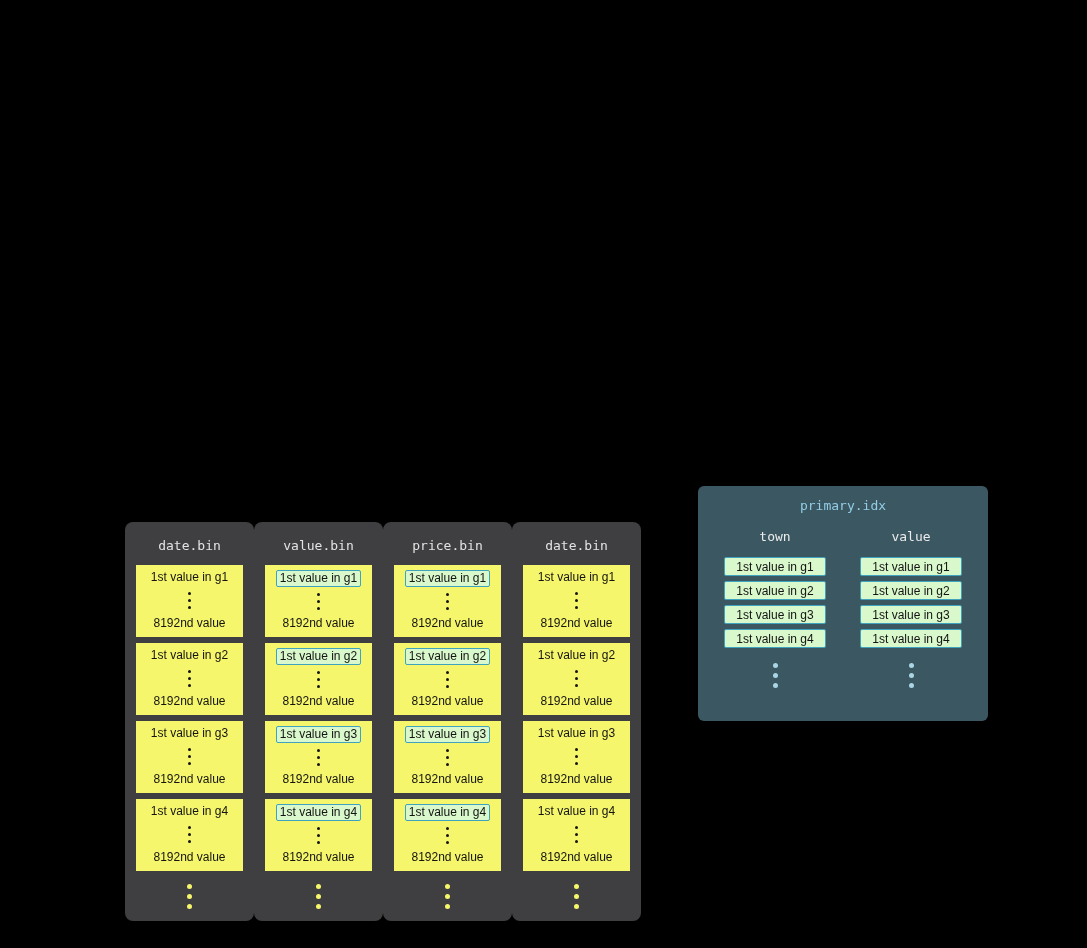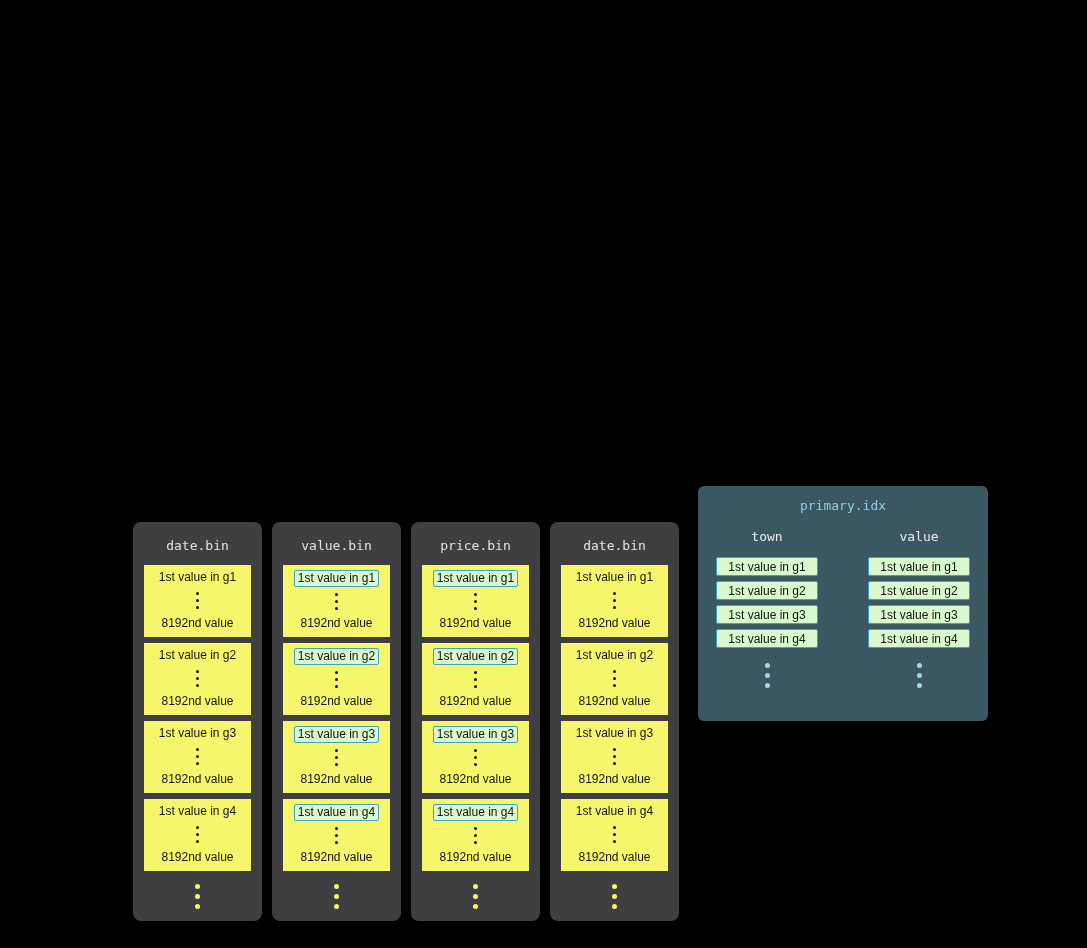--- a/index.html
+++ b/index.html
@@ -10,22 +10,20 @@
     font-family: "Liberation Sans", sans-serif;
     overflow: hidden;
   }
 
   
   .bin-row {
     position: absolute;
     left: 125px;
     top: 522px;
     display: flex;
-    gap: 10px;
-    margin-left: 8px;
   }
   .bin-panel {
     width: 129px;
     height: 399px;
     background: #3f3f41;
     border-radius: 8px;
     padding: 10px 11px;
     display: flex;
     flex-direction: column;
     align-items: center;
@@ -66,21 +64,21 @@
 
   
   .idx-panel {
     position: absolute;
     left: 698px;
     top: 486px;
     width: 290px;
     height: 235px;
     background: #3b5761;
     border-radius: 6px;
-    padding: 12px 18px;
+    padding: 12px 26px;
   }
   .idx-title {
     text-align: center;
     font-family: "DejaVu Sans Mono", monospace;
     font-size: 13px;
     color: #93cde6;
     margin-bottom: 16px;
   }
   .idx-cols { display: flex; justify-content: space-between; }
   .idx-col { display: flex; flex-direction: column; align-items: center; gap: 5px; }

